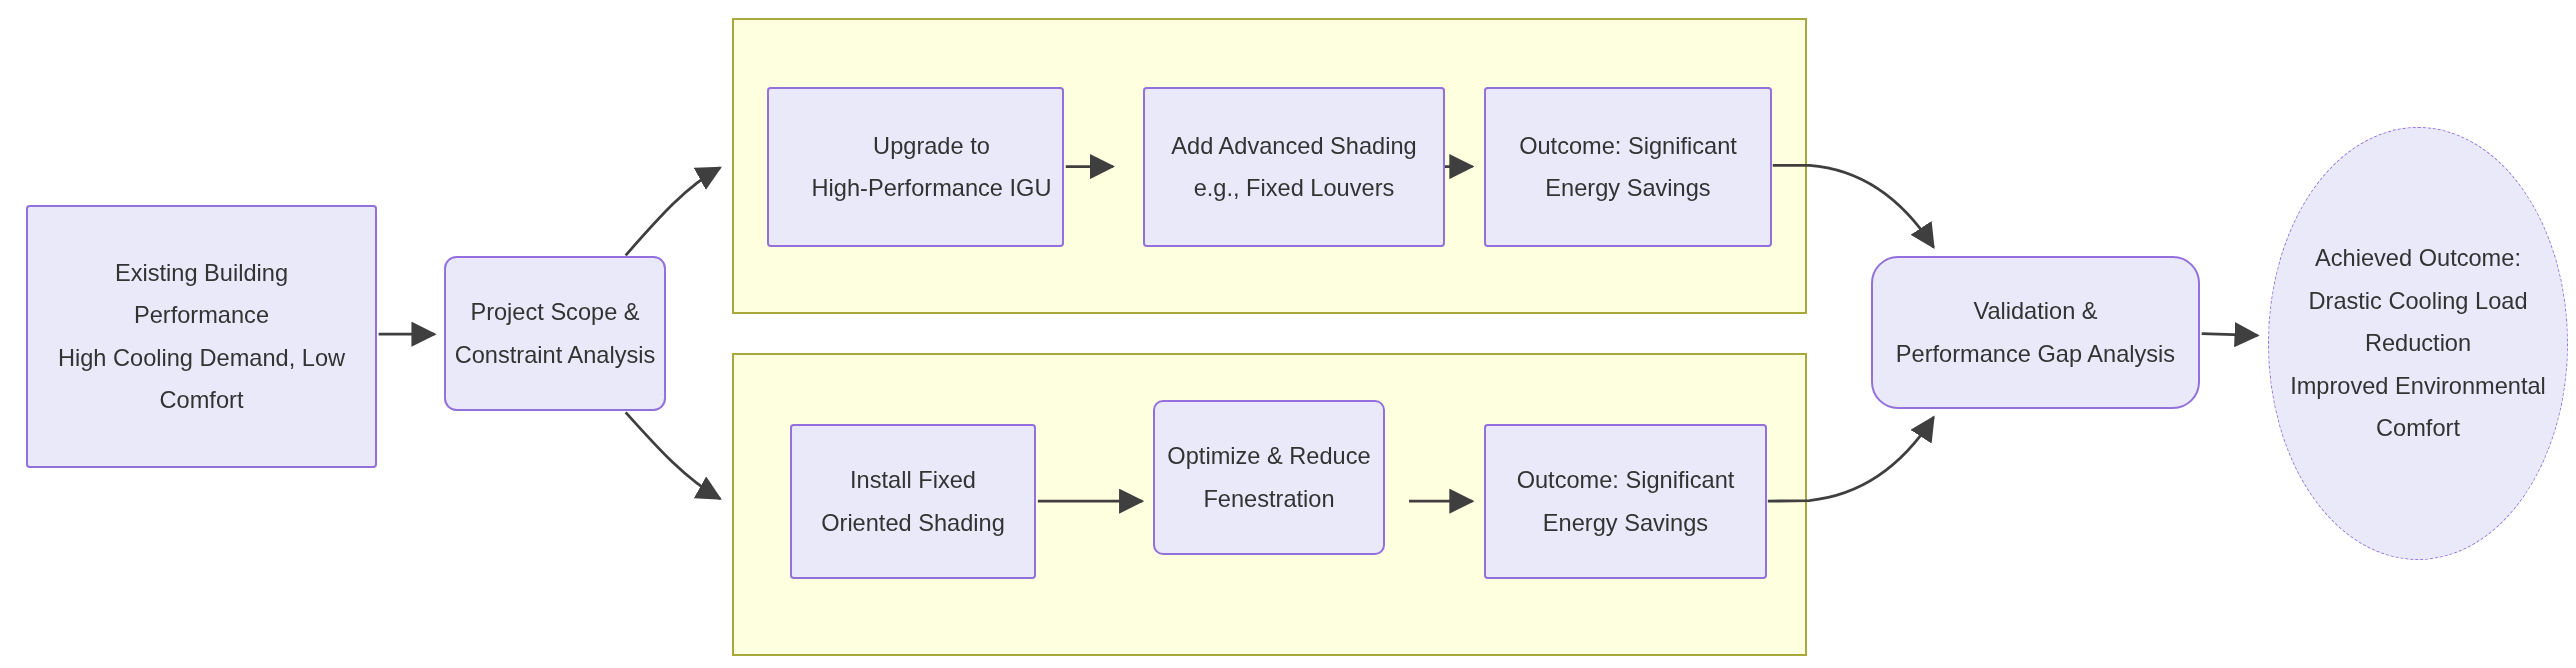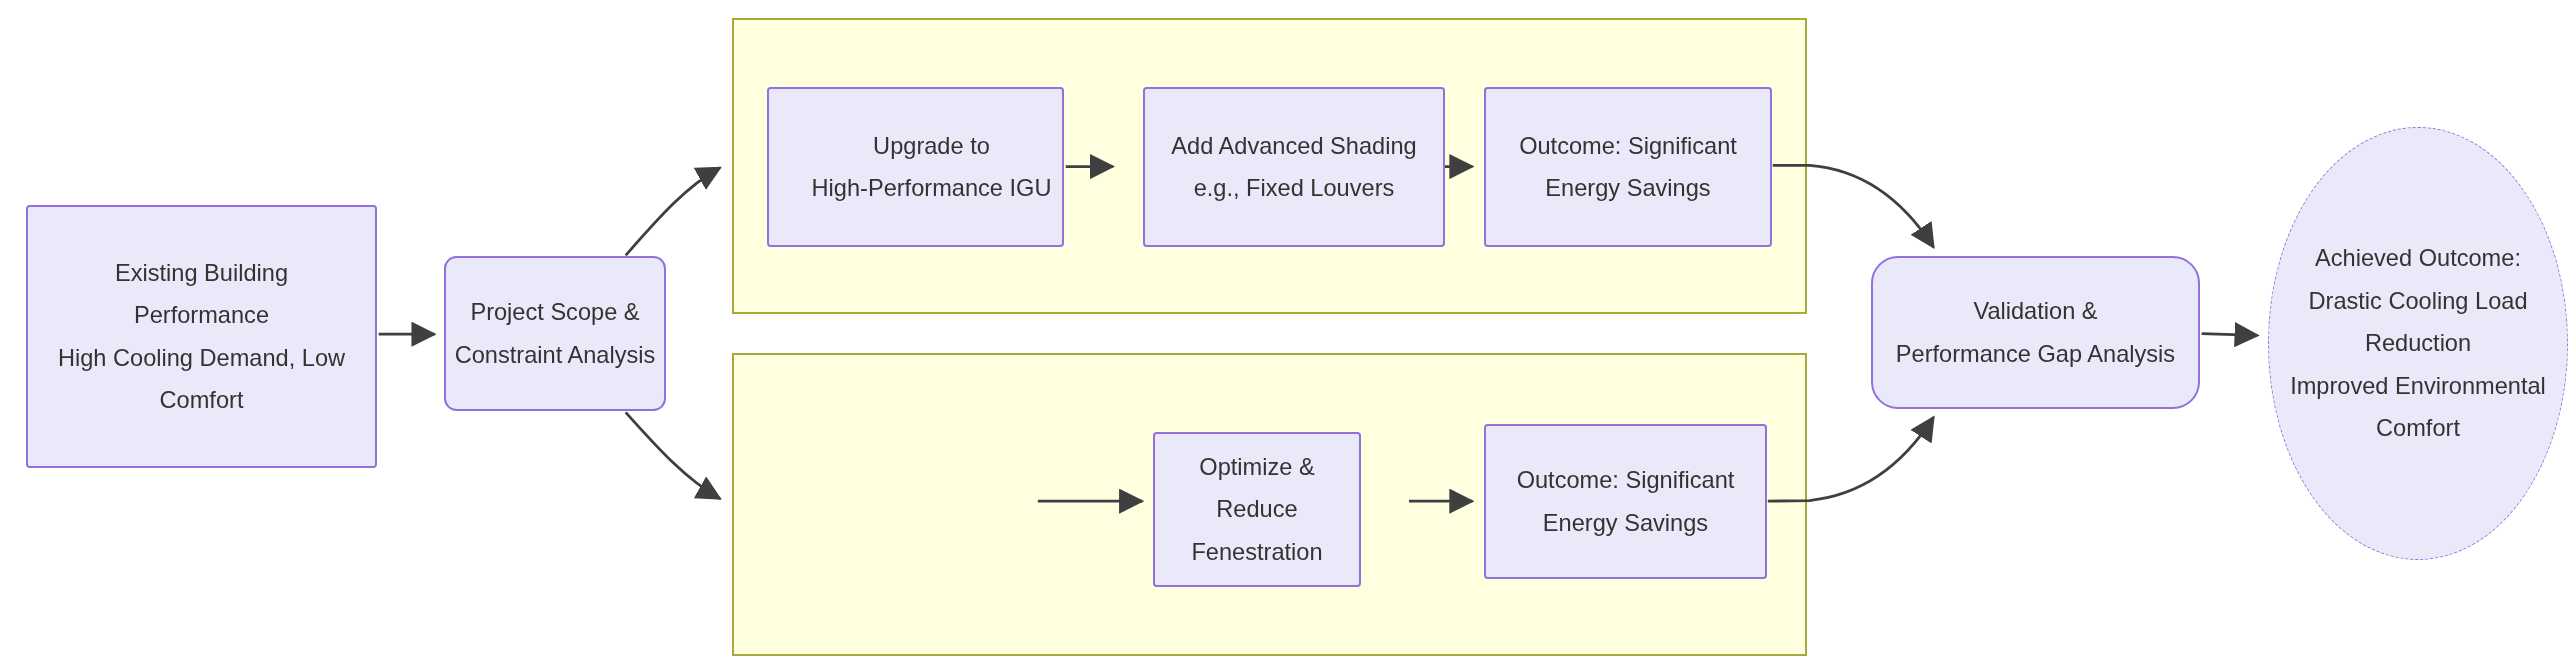--- a/index.html
+++ b/index.html
@@ -108,22 +108,26 @@
   <div class="node" style="left:1124px; top:87px; width:302px; height:160px;margin-left:19px;">
     <span class="node-label">Add Advanced Shading
 e.g., Fixed Louvers</span>
   </div>
 
   <div class="node" style="left:1484px; top:87px; width:288px; height:160px;">
     <span class="node-label">Outcome: Significant
 Energy Savings</span>
   </div>
 
+  <div class="node" style="left:790px; top:424px; width:246px; height:155px;">
+    <span class="node-label">Install Fixed
+Oriented Shading</span>
+  </div>
 
-  <div class="node" style="left:1153px; top:432px; width:208px; height:155px;">
+  <div class="node" style="left:1153px; top:400px; width:232px; height:155px;border-radius:10px;">
     <span class="node-label">Optimize &amp; Reduce
 Fenestration</span>
   </div>
 
   <div class="node" style="left:1484px; top:424px; width:283px; height:155px;">
     <span class="node-label">Outcome: Significant
 Energy Savings</span>
   </div>
 
   <div class="node" style="left:1871px; top:256px; width:329px; height:153px;border-radius:27px;">

